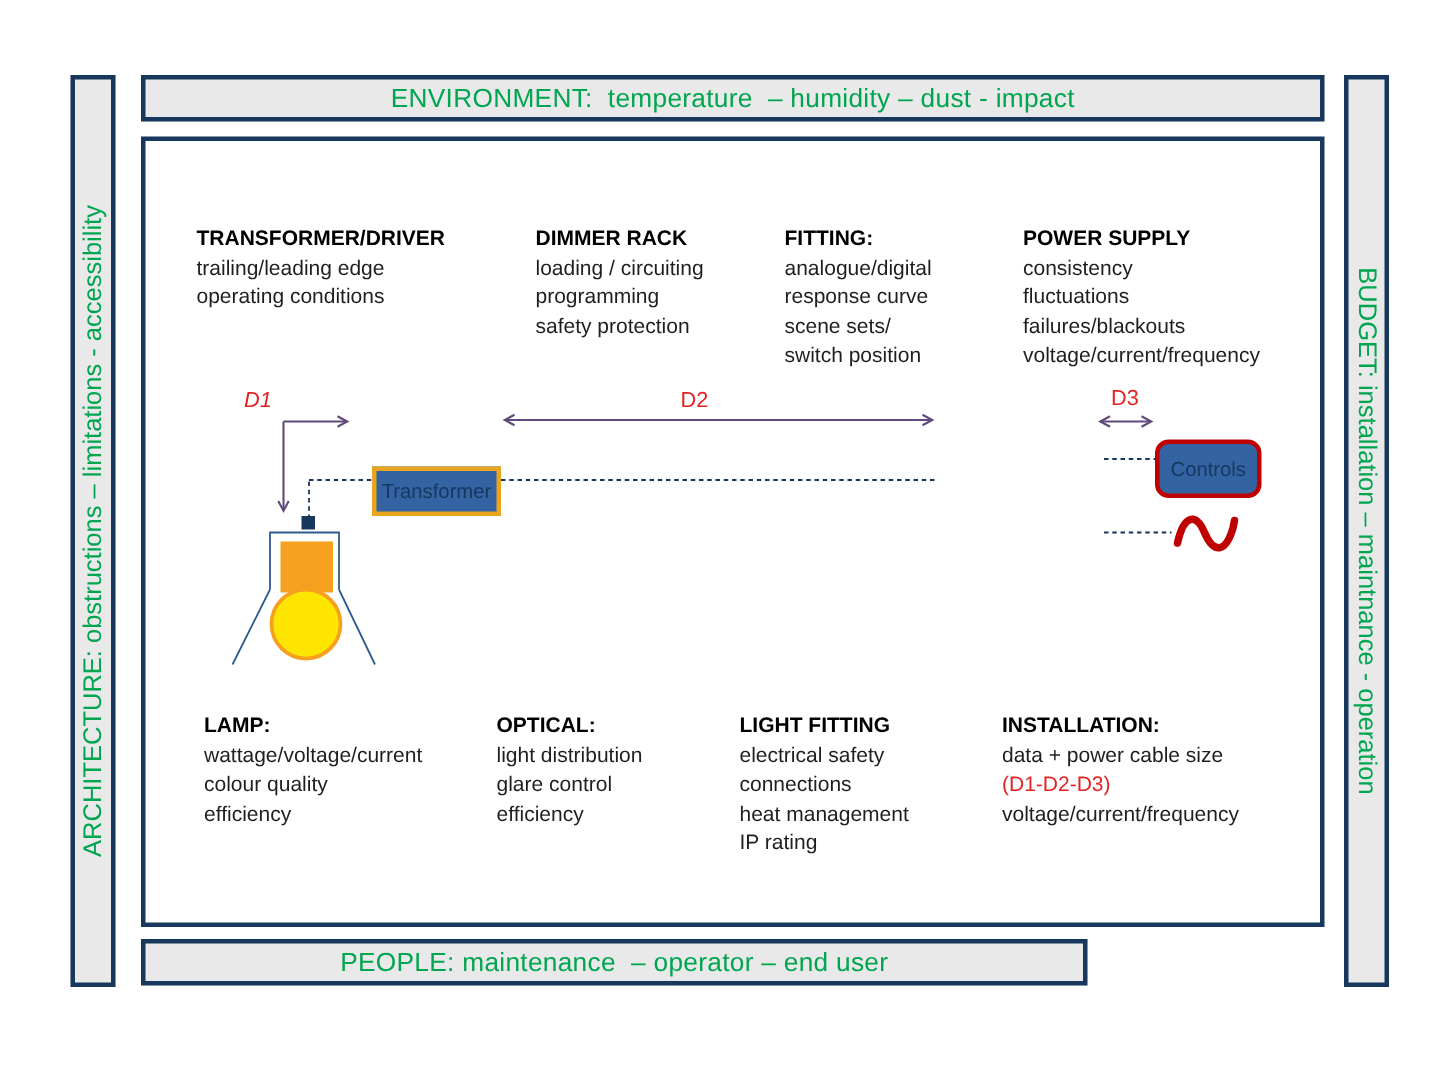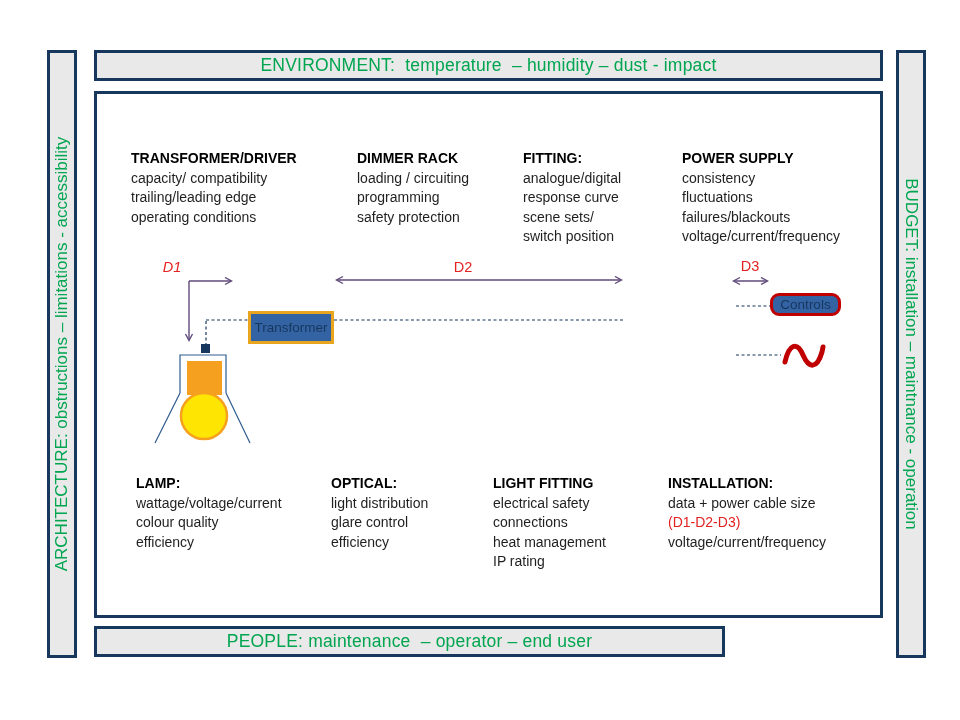--- a/index.html
+++ b/index.html
@@ -54,21 +54,21 @@
   }
   .box.transformer{
     left:151px;top:217px;width:86px;height:33px;
     border:3px solid var(--gold,#e8a51d);font-size:13.5px;
   }
   .box.dimmer{
     left:528px;top:190px;width:111px;height:104px;
     border:4px solid var(--gold,#e8a51d);font-size:13.5px;line-height:18px;
   }
   .box.controls{
-    left:673px;top:199px;width:71px;height:23px;
+    left:673px;top:199px;width:71px;height:39px;
     border:3px solid var(--controls_red,#c00000);border-radius:9px;font-size:13.5px;
   }
   
   .arrow{stroke:var(--arrow_purple,#604a7b);stroke-width:1.4;fill:none;}
   .ah{stroke:var(--arrow_purple,#604a7b);stroke-width:1.4;fill:none;}
   .dash{stroke:var(--navy,#17375d);stroke-width:1.2;fill:none;stroke-dasharray:3 2.5;}
   .lampline{stroke:#2e5b8f;stroke-width:1.2;fill:none;}
   .sine{stroke:var(--controls_red,#c00000);stroke-width:5;fill:none;stroke-linecap:round;}
 </style>
 </head>
@@ -137,21 +137,20 @@
 
     <div class="box transformer">
       <span>Transformer</span>
     </div>
     <div class="box controls">
       <span>Controls</span>
     </div>
 
     <div class="note" style="left:34px;top:55px;">
       <div class="h">TRANSFORMER/DRIVER</div>
-      <div>capacity/ compatibility</div>
       <div>trailing/leading edge</div>
       <div>operating conditions</div>
     </div>
     <div class="note" style="left:260px;top:55px;">
       <div class="h">DIMMER RACK</div>
       <div>loading / circuiting</div>
       <div>programming</div>
       <div>safety protection</div>
     </div>
     <div class="note" style="left:426px;top:55px;">

